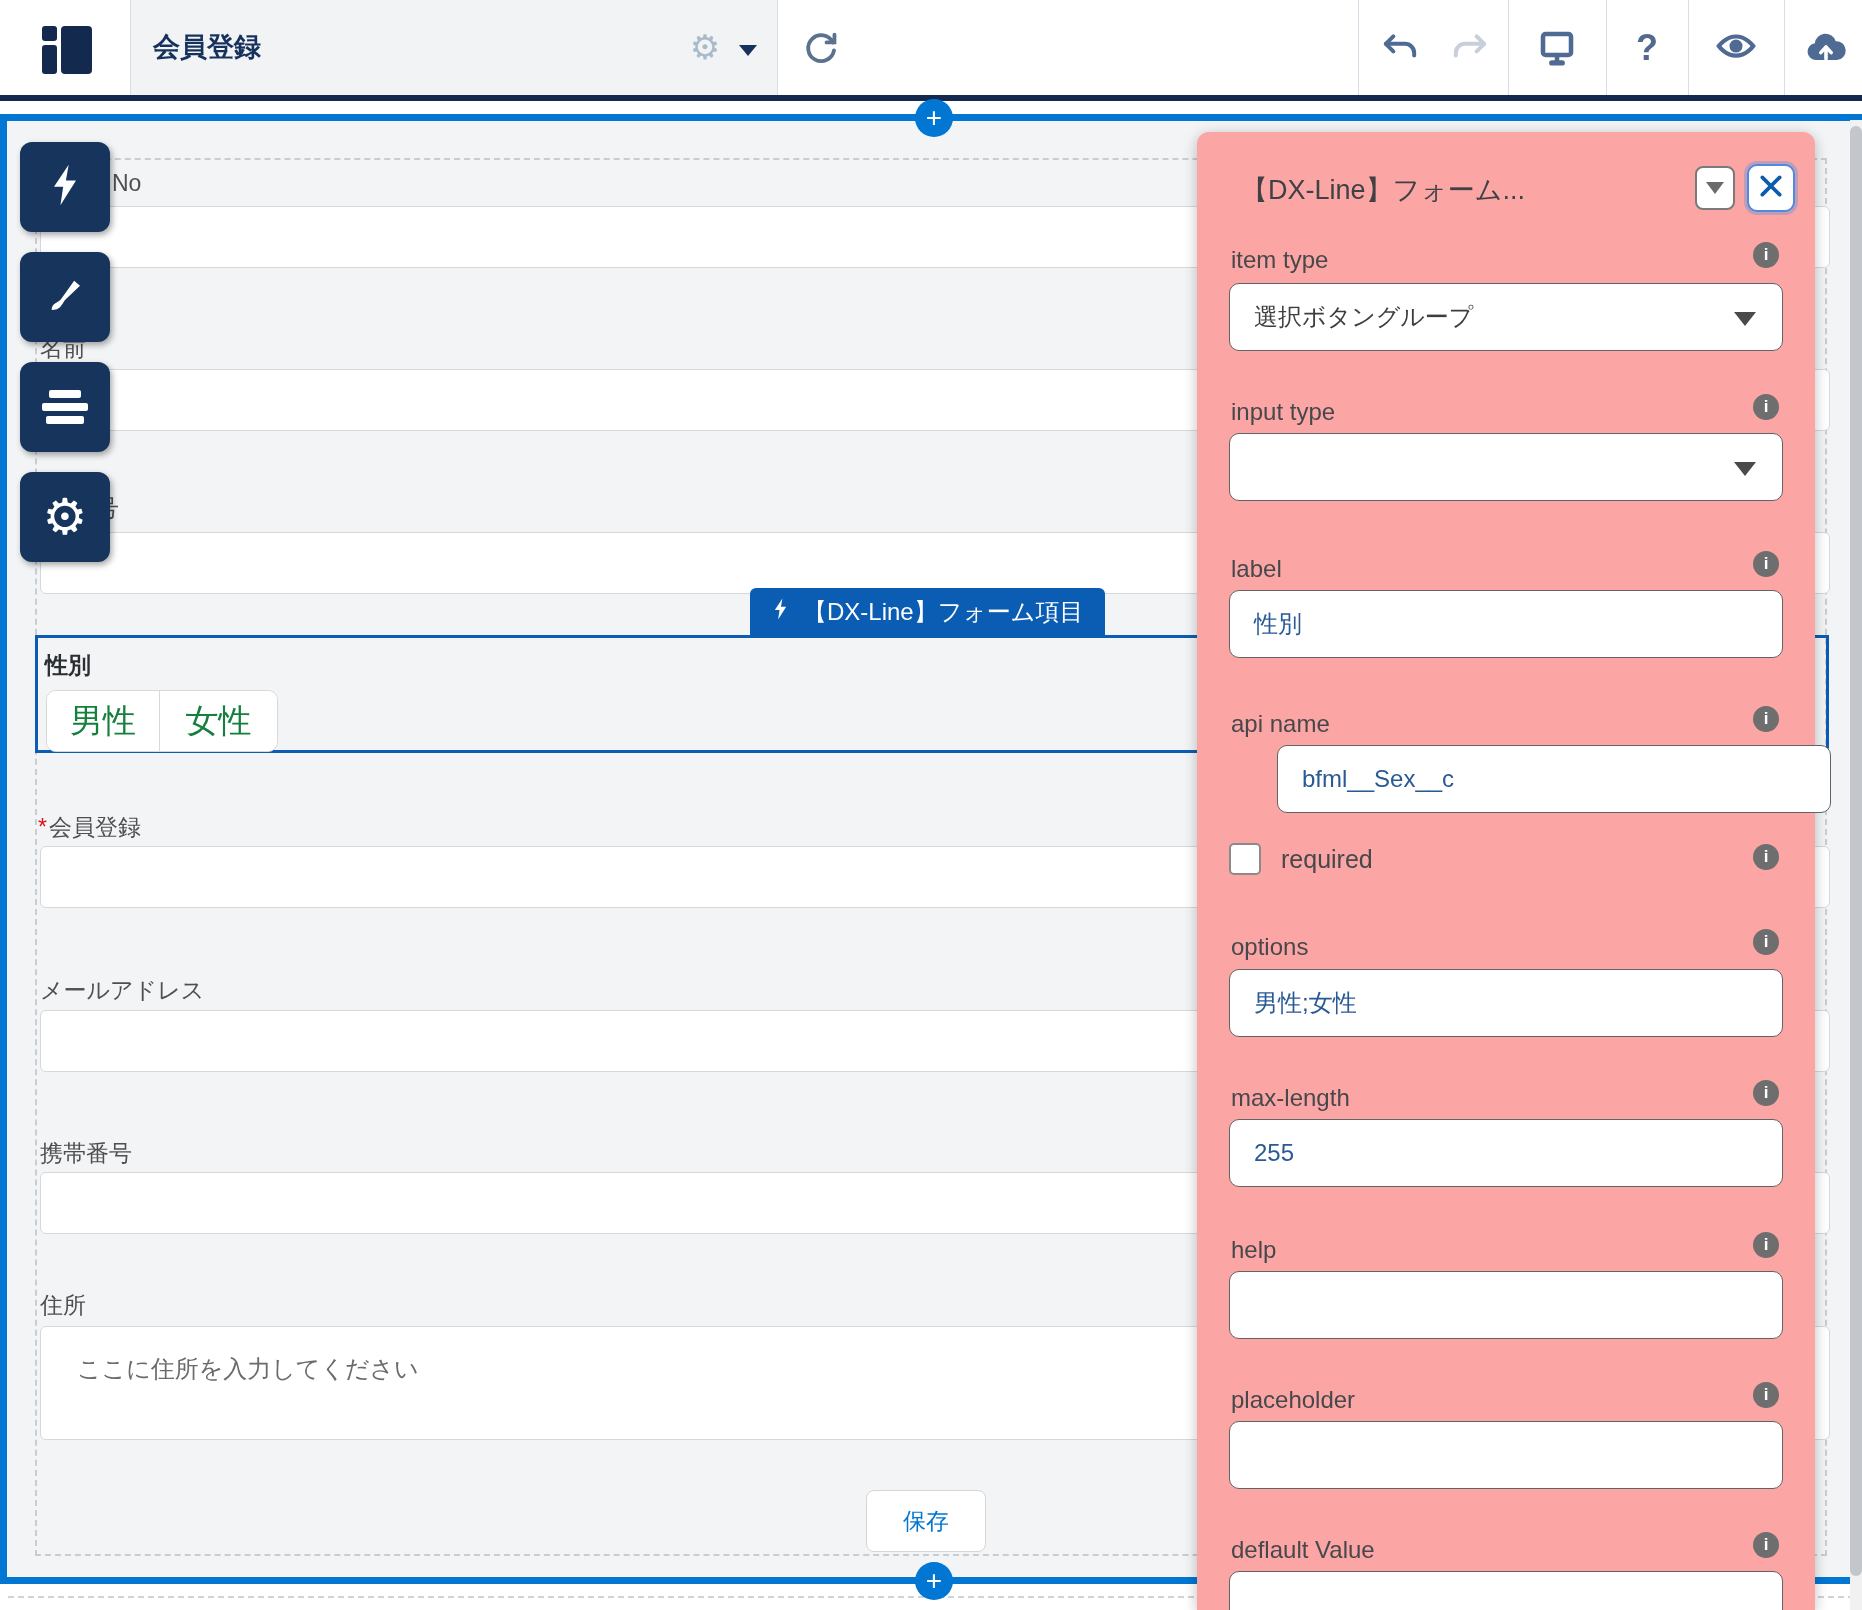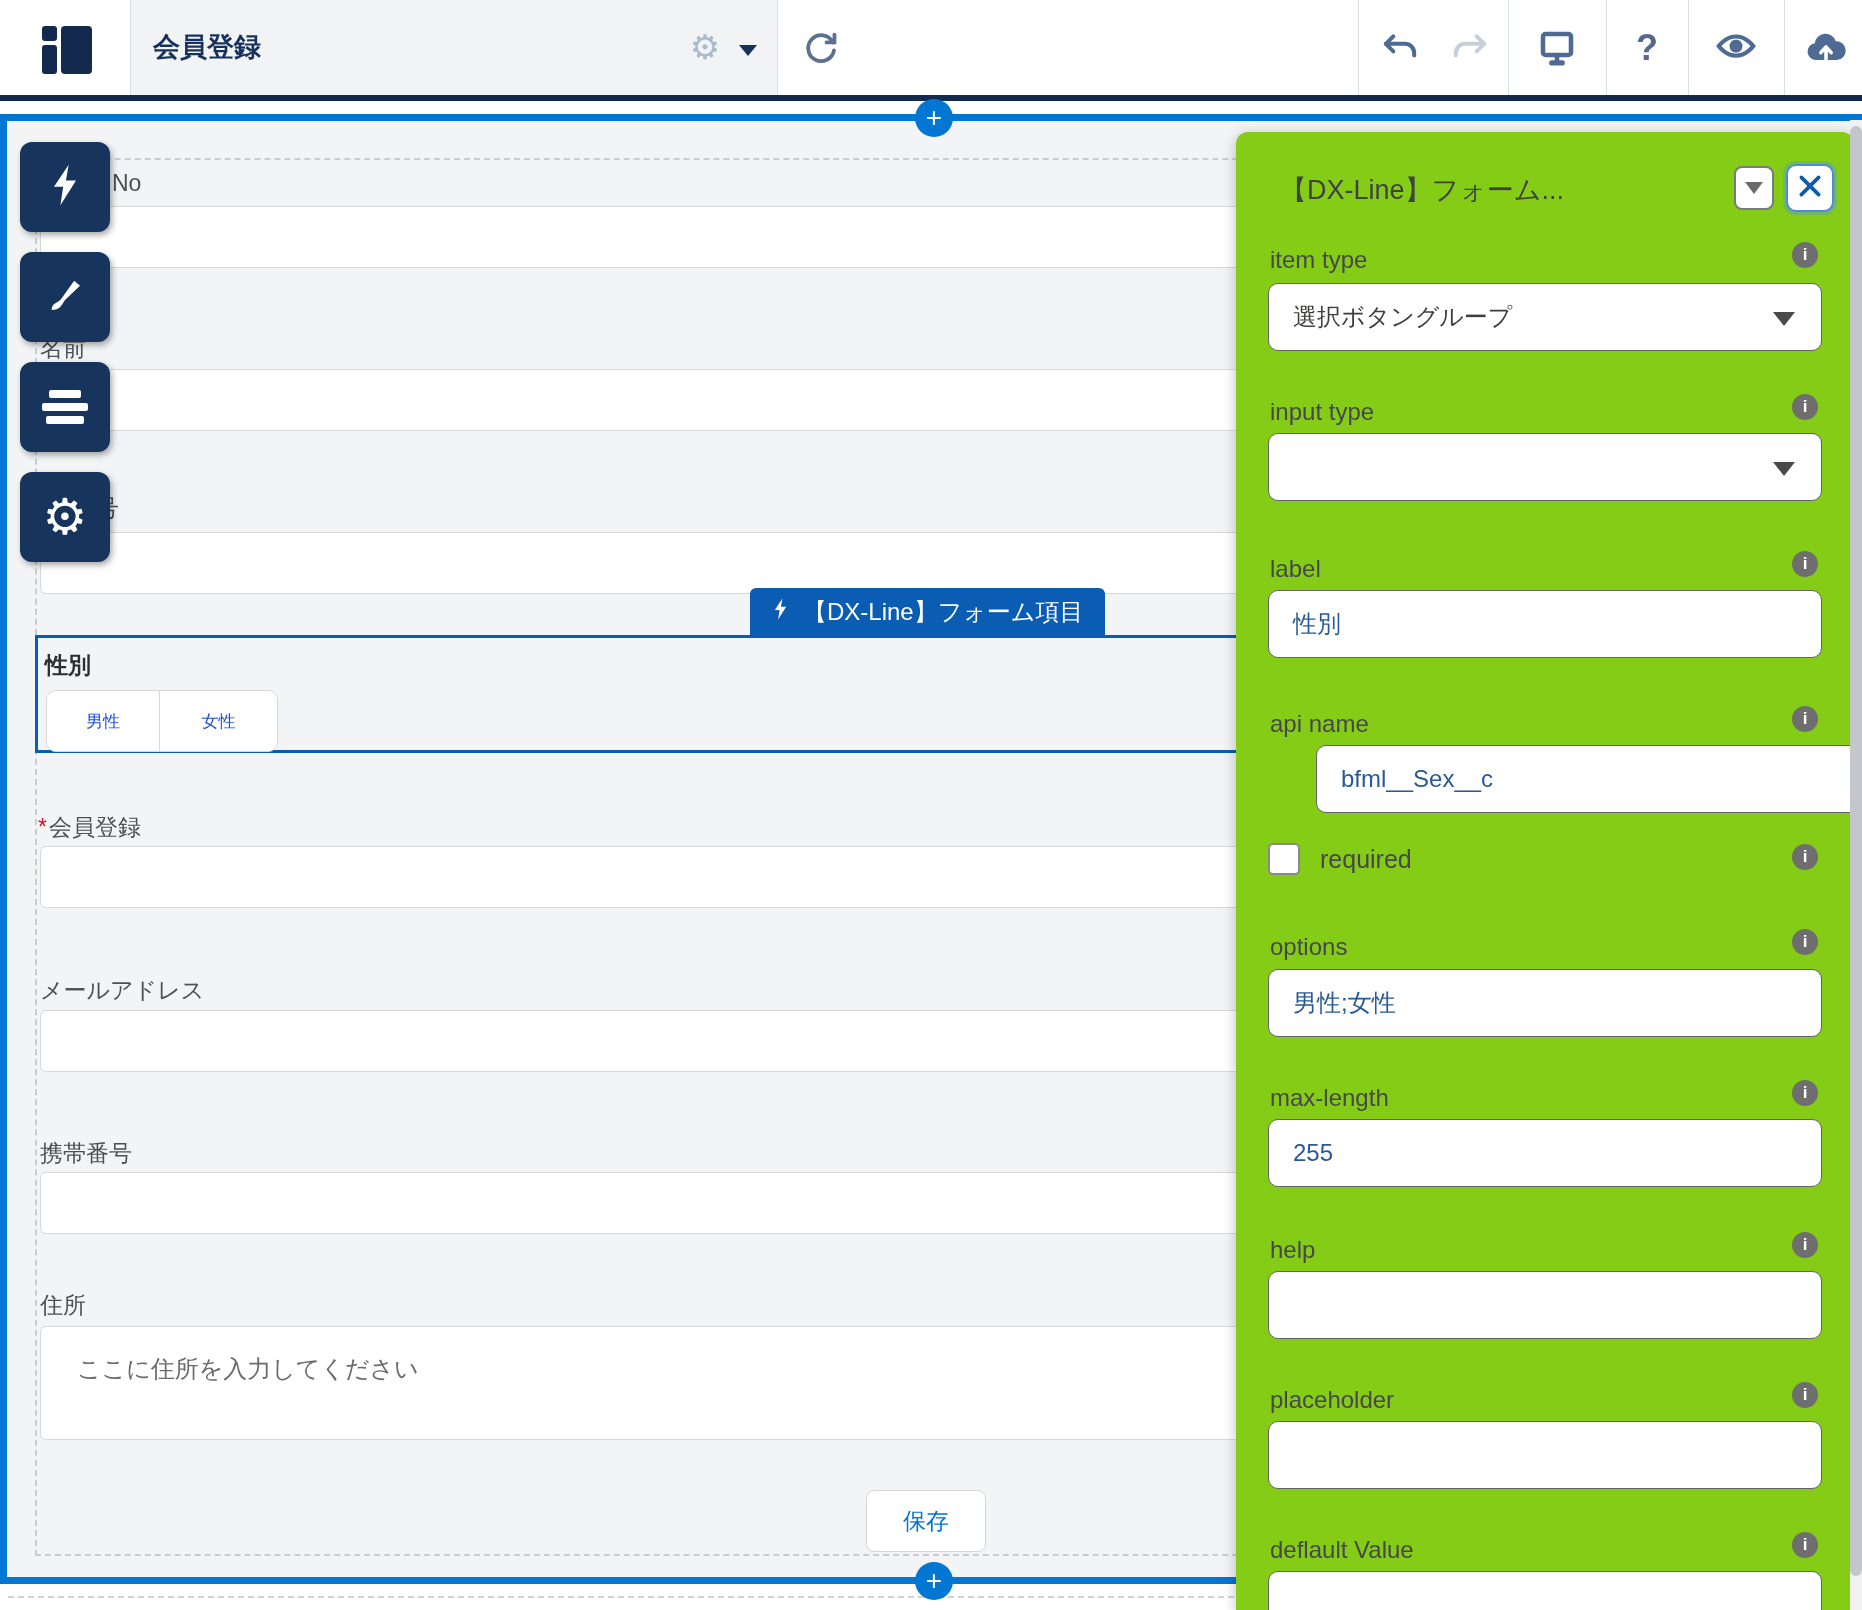--- a/index.html
+++ b/index.html
@@ -32,27 +32,27 @@
 
   .clabel { position:absolute; font-size:23px; color:#4d4f52; }
   .cinput { position:absolute; left:40px; width:1790px; height:62px; background:#fff; border:1px solid #d8d8d8; border-radius:6px; }
   .ctextarea { position:absolute; left:40px; width:1790px; height:114px; background:#fff; border:1px solid #d8d8d8; border-radius:6px; padding:26px 0 0 36px; font-size:24px; color:#6b6b6b; }
   .req-star { color:#e0101a; margin-right:2px; }
 
   .sel-tag { position:absolute; left:750px; top:588px; height:47px; background:#0a5db3; border-radius:6px 6px 0 0; display:inline-flex; align-items:center; gap:14px; padding:0 22px; color:#fff; font-size:24px; z-index:5; }
   .sel-box { position:absolute; left:35px; top:635px; width:1794px; height:118px; border:3px solid #0a5db3; z-index:4; }
   .gender-label { position:absolute; left:45px; top:650px; font-size:23px; font-weight:bold; color:#2b2e33; z-index:6; }
   .btn-group { position:absolute; left:46px; top:690px; height:62px; display:flex; border:1px solid #d8d8d8; border-radius:10px; overflow:hidden; background:#fff; z-index:6; }
-  .btn-group .opt { height:100%; display:flex; align-items:center; justify-content:center; font-size:17px; color:#1d4ed8; background:#fff; cursor:pointer; }
+  .btn-group .opt { height:100%; display:flex; align-items:center; justify-content:center; font-size:33px; color:#15803d; background:#fff; cursor:pointer; }
   .btn-group .opt + .opt { border-left:1px solid #d8d8d8; }
 
   .save-btn { position:absolute; left:866px; top:1490px; width:120px; height:62px; background:#fff; border:1px solid #d6d6d6; border-radius:8px; font-size:23px; color:#0176d3; display:flex; align-items:center; justify-content:center; cursor:pointer; }
 
   
-  .panel { position:absolute; left:1236px; top:132px; width:618px; height:1478px; background:#84cc16; border-radius:12px 12px 0 0; box-shadow:0 3px 14px rgba(0,0,0,.25); z-index:40; }
+  .panel { position:absolute; left:1197px; top:132px; width:618px; height:1478px; background:#fca5a5; border-radius:12px 12px 0 0; box-shadow:0 3px 14px rgba(0,0,0,.25); z-index:40; }
   .panel-title { position:absolute; left:44px; top:40px; width:430px; font-size:27px; color:#3f4144; white-space:nowrap; overflow:hidden; }
   .panel-caret-btn { position:absolute; left:498px; top:34px; width:40px; height:44px; border:2px solid #7a7a7a; border-radius:8px; background:#fff; display:flex; align-items:center; justify-content:center; cursor:pointer; }
   .panel-caret-btn .tri { width:0; height:0; border-left:9px solid transparent; border-right:9px solid transparent; border-top:12px solid #6b6b6b; }
   .panel-close-btn { position:absolute; left:550px; top:32px; width:48px; height:48px; border:2px solid #4f8ae0; border-radius:10px; background:#fff; box-shadow:0 0 0 3px rgba(77,144,224,.35); display:flex; align-items:center; justify-content:center; cursor:pointer; }
   .plabel { position:absolute; left:34px; font-size:24px; color:#46484b; }
   .pinput { position:absolute; left:32px; width:554px; height:68px; background:#fff; border:1px solid #636363; border-radius:10px; font-size:24px; color:#2a5a94; display:flex; align-items:center; padding-left:24px; }
   .pselect .sel-tri { position:absolute; right:26px; top:28px; width:0; height:0; border-left:11px solid transparent; border-right:11px solid transparent; border-top:14px solid #4a4a4a; }
   .pselect { color:#3e3e3c; }
   .info-icon { position:absolute; left:556px; width:26px; height:26px; border-radius:50%; background:#6e6e6e; color:#fff; font-size:17px; font-weight:bold; display:flex; align-items:center; justify-content:center; }
   .checkbox { position:absolute; left:32px; width:32px; height:32px; background:#fff; border:2px solid #8a8a8a; border-radius:5px; cursor:pointer; }

